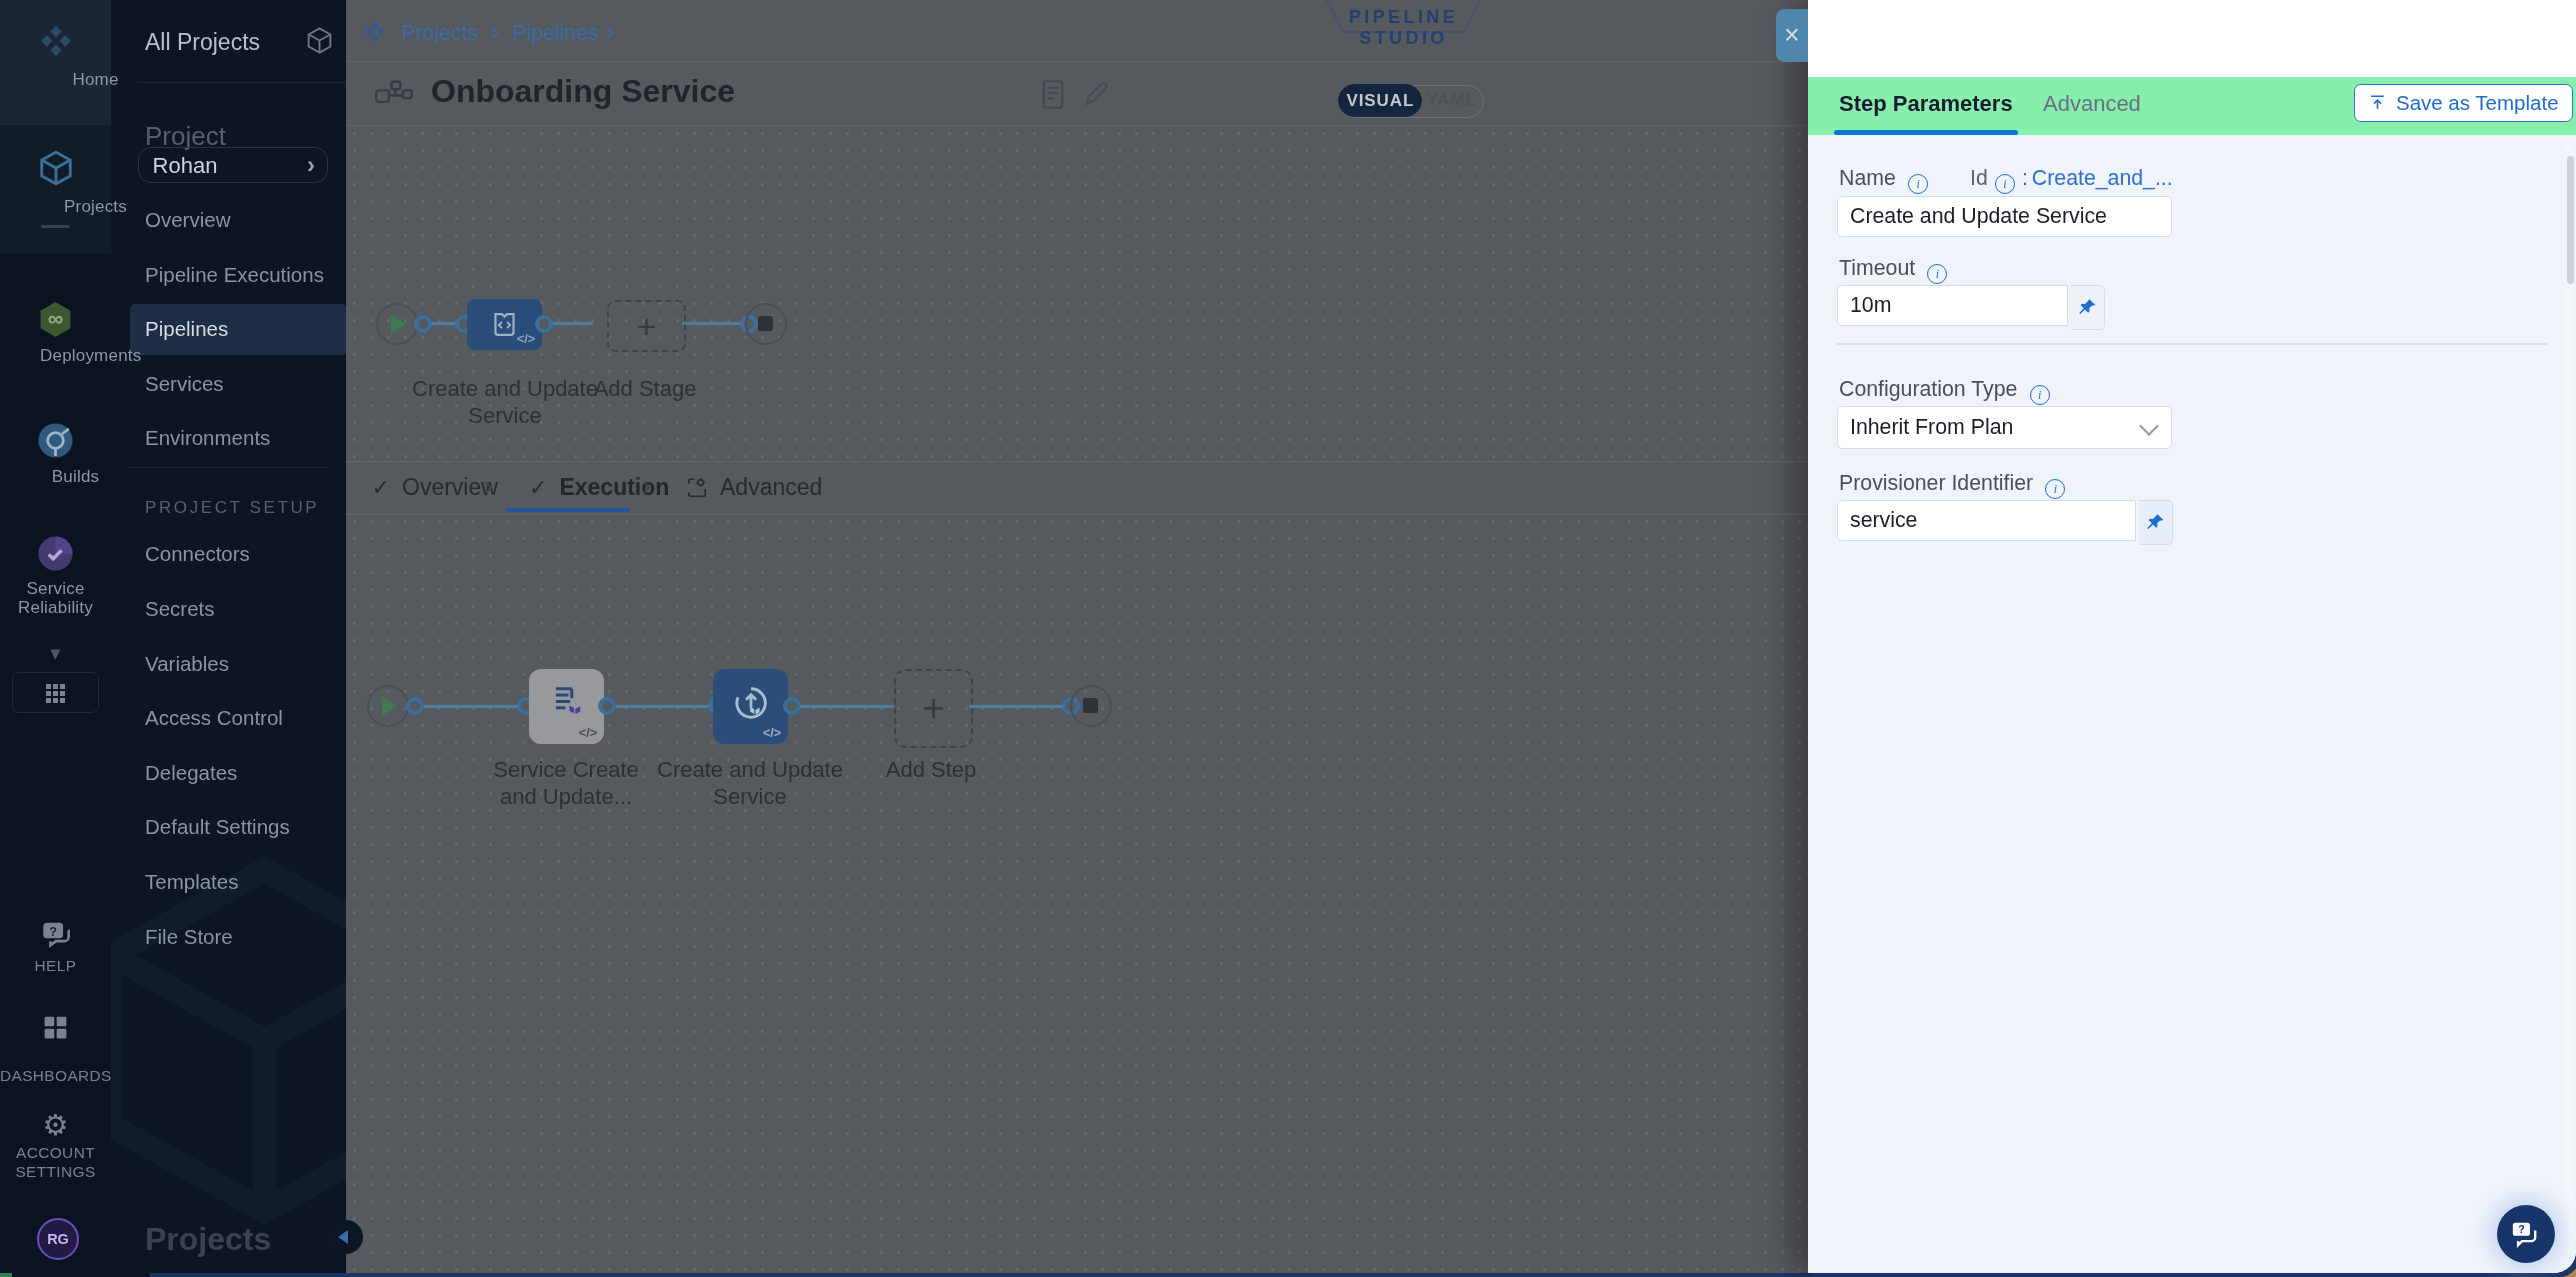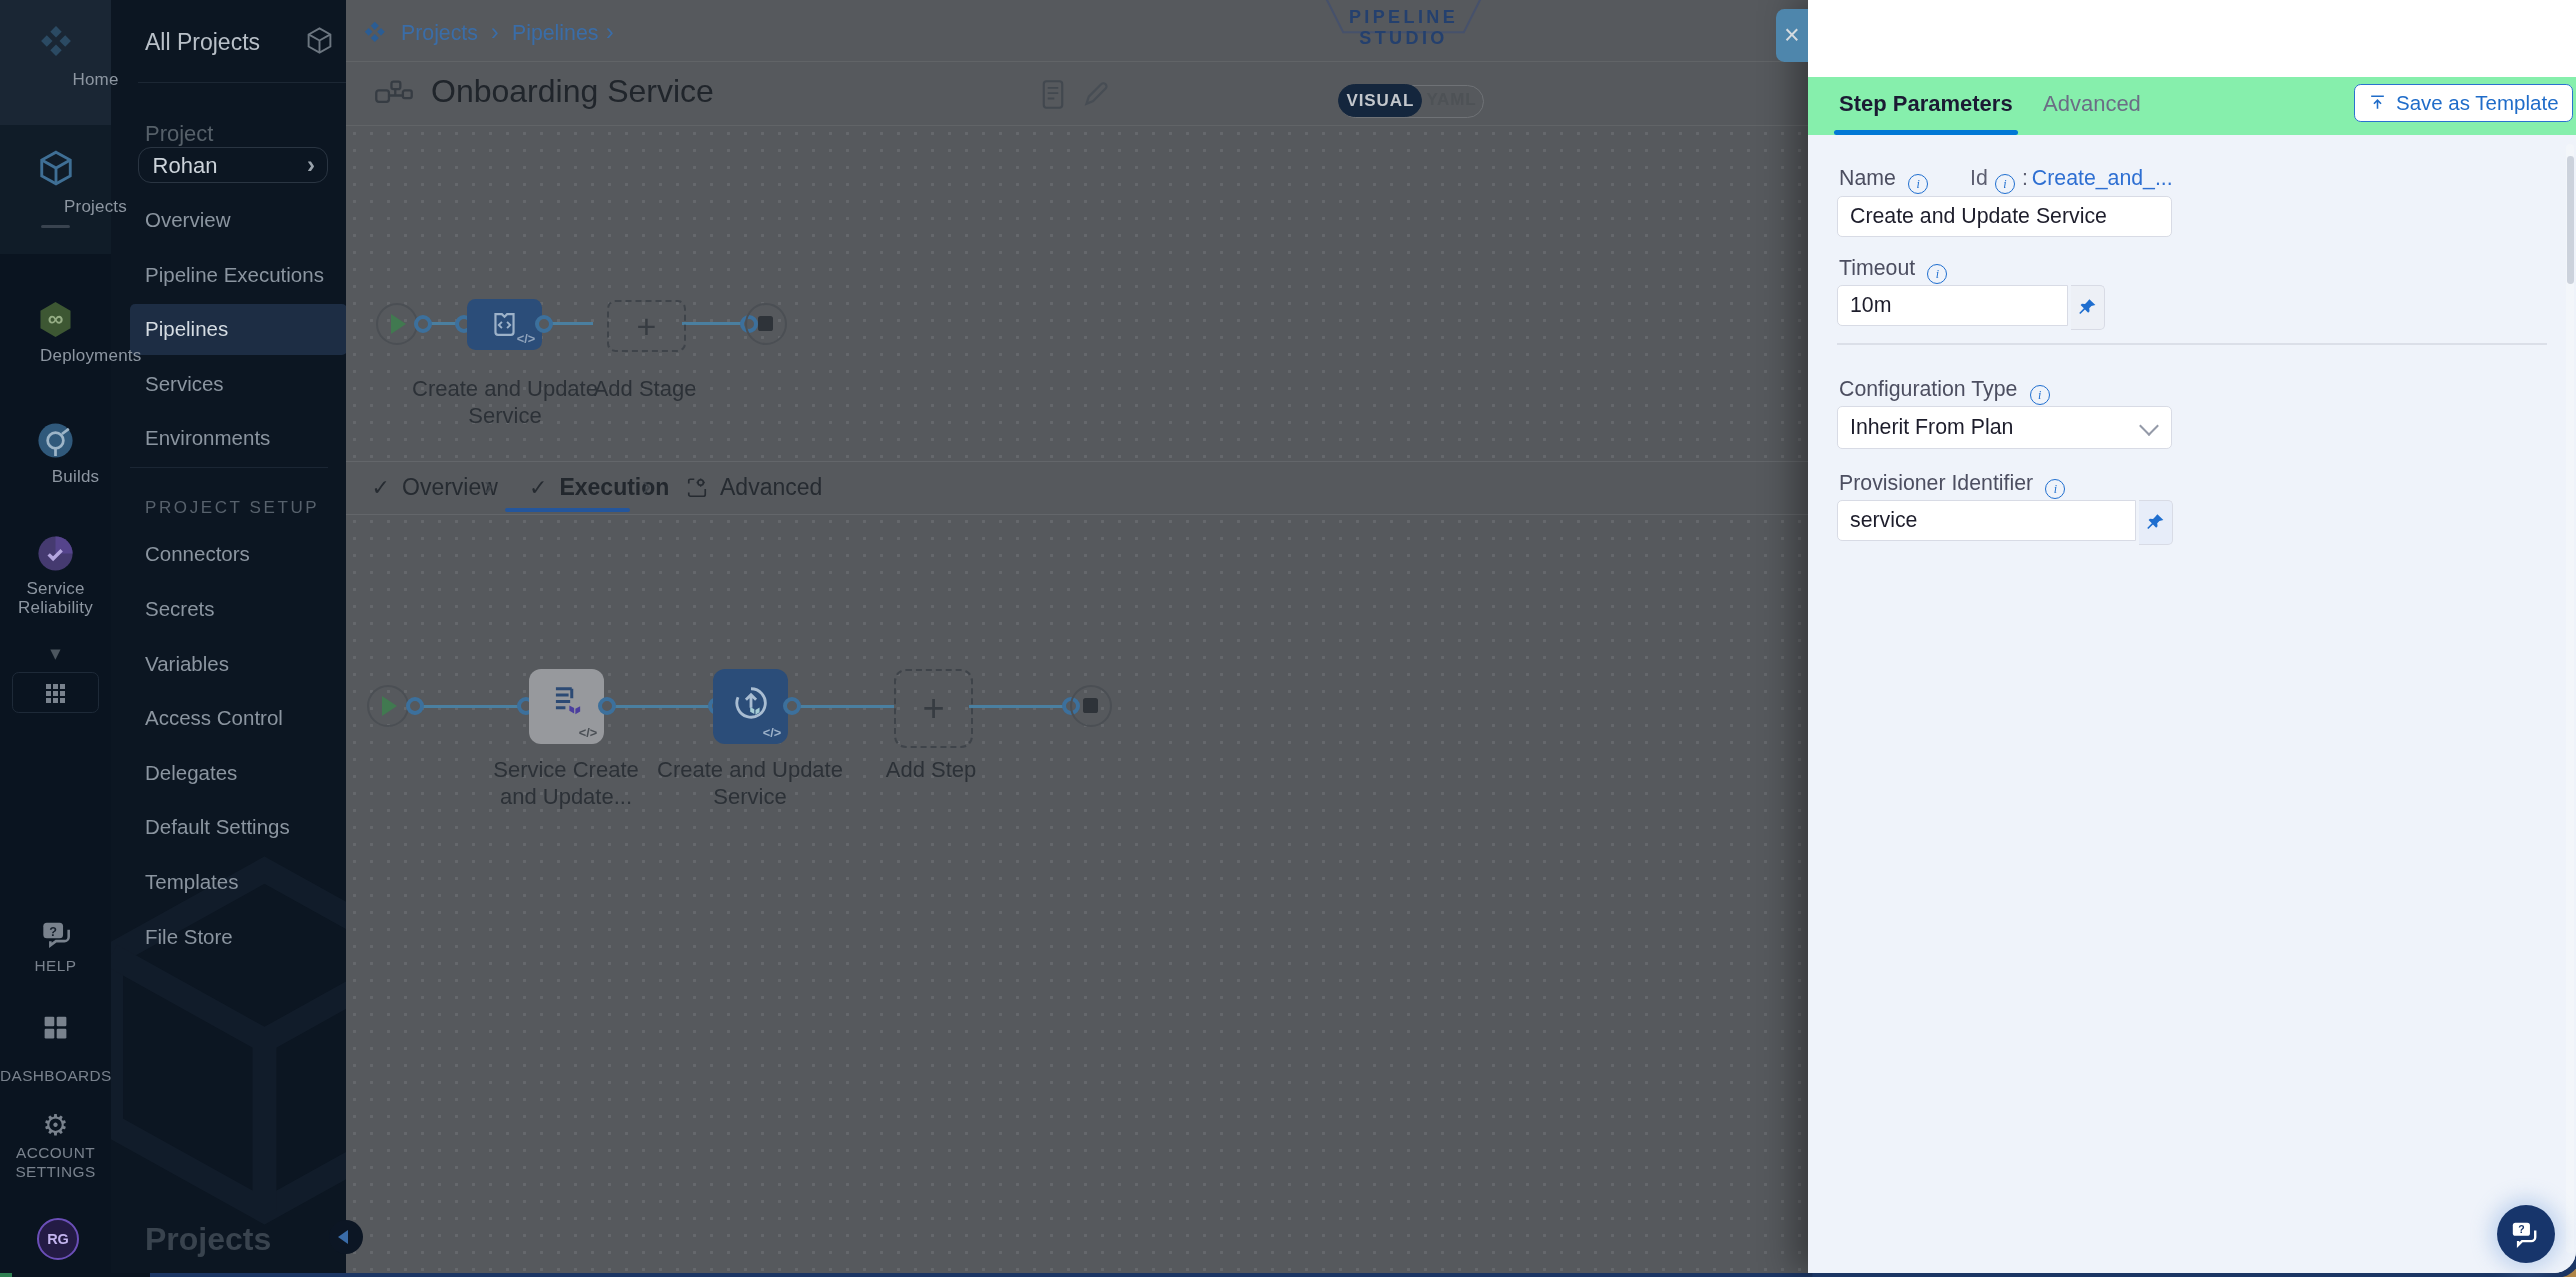--- a/index.html
+++ b/index.html
@@ -149,21 +149,21 @@
       <path d="M3 7l9 5 9-5M12 12v10" fill="none" stroke="#131e2c" stroke-width="1.4"></path>
     </svg>
 
     <div class="abs" style="left:34px;top:29px;font-size:23px;color:#b9c0c8">All Projects</div>
     <svg class="abs" style="left:194px;top:25.6px" width="29" height="29" viewBox="0 0 24 24">
       <path d="M12 2l9 5v10l-9 5-9-5V7z" fill="none" stroke="#6c7680" stroke-width="1.6"></path>
       <path d="M3 7l9 5 9-5M12 12v10" fill="none" stroke="#6c7680" stroke-width="1.6"></path>
     </svg>
     <div class="abs" style="left:27px;top:82px;width:208px;height:0.9px;background:#1c2734"></div>
 
-    <div class="abs" style="left:34px;top:121px;font-size:22px;color:#566069">Project</div>
+    <div class="abs" style="left:34px;top:121px;font-size:26px;color:#566069">Project</div>
     <div class="abs" style="left:27px;top:147px;width:188px;height:34px;border:1.7px solid #2a3542;border-radius:13px">
       <span class="abs" style="left:13.6px;top:5.1px;font-size:22px;color:#ccd3da">Rohan</span>
       <span class="abs" style="right:12px;top:3.4px;font-size:24px;color:#9aa3ac;font-weight:bold">›</span>
     </div>
 
     <div class="selrow" style="top:304px"></div>
     <div class="psb-item" style="top:208px">Overview</div>
     <div class="psb-item" style="top:263px">Pipeline Executions</div>
     <div class="psb-item sel" style="top:317px">Pipelines</div>
     <div class="psb-item" style="top:372px">Services</div>
@@ -210,21 +210,21 @@
       <polygon points="2,-2 184,-2 164,38 22,38" fill="none" stroke="#46516b" stroke-width="2.4"></polygon>
     </svg>
     <div class="abs" style="left:978px;top:6.8px;width:159px;text-align:center;font-size:18px;font-weight:bold;letter-spacing:3.4px;color:#24406e">PIPELINE STUDIO</div>
 
     <svg class="abs" style="left:29px;top:80px" width="38" height="31" viewBox="0 0 30 24">
       <rect x="1" y="8" width="10" height="9" rx="2" fill="none" stroke="#363c43" stroke-width="1.8"></rect>
       <rect x="13" y="1" width="7" height="6" rx="1.5" fill="none" stroke="#363c43" stroke-width="1.8"></rect>
       <rect x="22" y="8" width="7" height="6" rx="1.5" fill="none" stroke="#363c43" stroke-width="1.8"></rect>
       <path d="M11 12h11M16 7v5" fill="none" stroke="#363c43" stroke-width="1.8"></path>
     </svg>
-    <div class="abs" style="left:85px;top:73px;font-size:32px;font-weight:normal;color:#20252b">Onboarding Service</div>
+    <div class="abs" style="left:85px;top:73px;font-size:32px;font-weight:bold;color:#20252b">Onboarding Service</div>
     <svg class="abs" style="left:696px;top:80px" width="22" height="29" viewBox="0 0 16 22">
       <rect x="1" y="1" width="14" height="20" rx="2" fill="none" stroke="#42484f" stroke-width="1.6"></rect>
       <path d="M4 6h8M4 10h8M4 14h5" stroke="#42484f" stroke-width="1.4"></path>
     </svg>
     <svg class="abs" style="left:735px;top:78px" width="29" height="31" viewBox="0 0 22 24">
       <path d="M4 20l1.8-5.6L15.4 4.8a2.4 2.4 0 0 1 3.4 3.4L9.2 17.8 4 20z" fill="none" stroke="#474d54" stroke-width="1.7"></path>
     </svg>
 
     <div class="abs" style="left:993px;top:85px;width:143px;height:31px;border:1.7px solid #6f7276;border-radius:17px">
       <div class="abs" style="left:-1.7px;top:-1.7px;width:82px;height:31px;background:#14263d;border-radius:17px;border:1.7px solid #14263d;display:flex;align-items:center;justify-content:center;font-size:17px;font-weight:bold;letter-spacing:0.9px;color:#c3c7cc">VISUAL</div>

